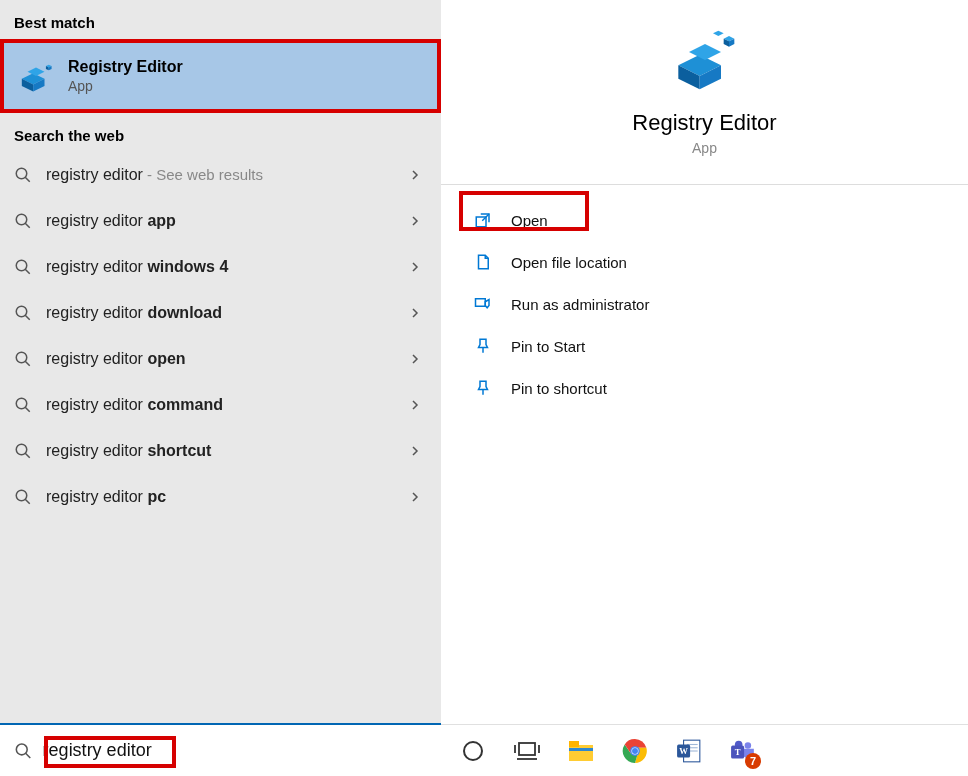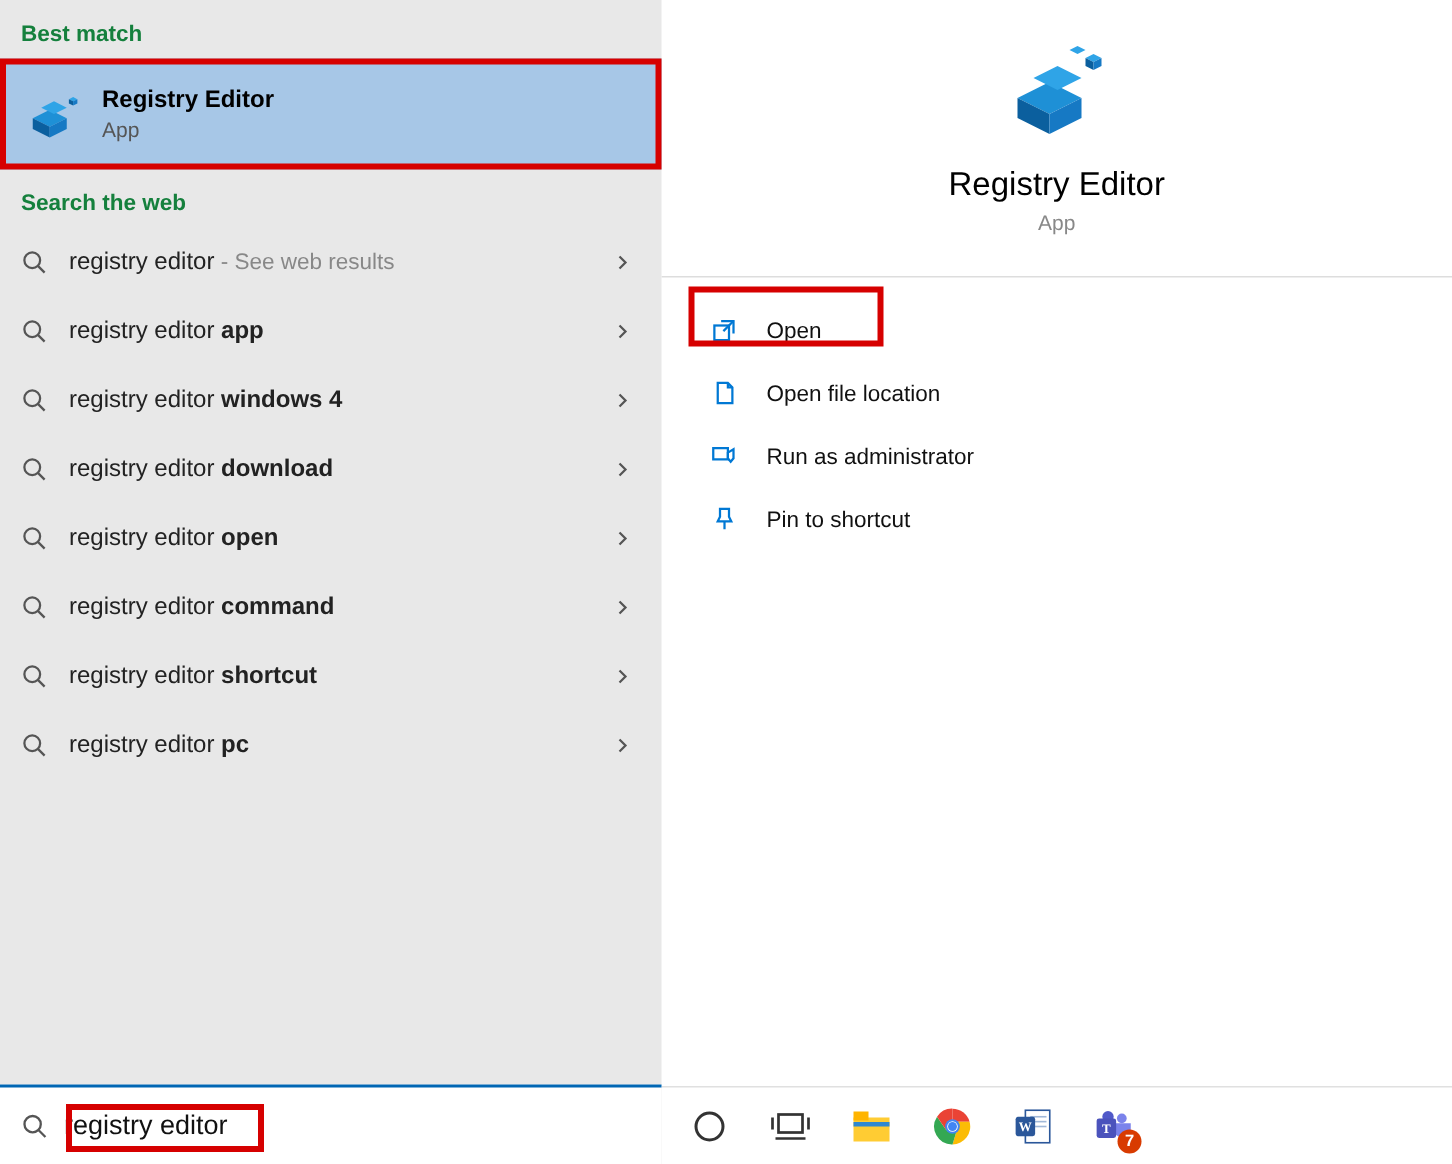--- a/index.html
+++ b/index.html
@@ -1,20 +1,20 @@
 <!DOCTYPE html>
 <html><head>
 <meta charset="utf-8">
 <style>
   * { box-sizing: border-box; margin: 0; padding: 0; }
   html, body { width: 968px; height: 776px; font-family: "Segoe UI", Arial, sans-serif; background: #fff; overflow: hidden; }
   .root { width: 968px; height: 776px; display: flex; }
   .left-panel { width: 441px; height: 776px; background: #e8e8e8; display: flex; flex-direction: column; position: relative; }
   .right-panel { width: 527px; height: 776px; background: #fff; display: flex; flex-direction: column; }
-  .section-header { font-size: 15px; font-weight: 600; color: #15803d; padding: 14px 14px 8px 14px; }
+  .section-header { font-size: 15px; font-weight: 600; color: #000000; padding: 14px 14px 8px 14px; }
   .best-match-item {
     display: flex; align-items: center; gap: 14px;
     background: #a7c7e7; padding: 10px 14px 10px 14px;
     margin: 0; height: 74px; position: relative;
   }
   .best-match-item .icon-box { width: 36px; height: 36px; display:flex; align-items:center; justify-content:center; }
   .best-match-item .title { font-size: 16px; font-weight: 600; color: #000; }
   .best-match-item .subtitle { font-size: 14px; color: #555; margin-top: 2px; }
   .highlight-red { border: 4px solid #d60000; }
   .bm-text { display:flex; flex-direction:column; }
@@ -271,20 +271,29 @@
       <div class="action-item">
         <span class="action-icon">
           <svg width="18" height="18" viewBox="0 0 24 24" fill="none" stroke="#0078d4" stroke-width="2">
               <rect x="2" y="5" width="13" height="10"></rect>
               <path d="M15 9 L20 6 V14 L17.5 17 L15 14 Z"></path>
             </svg>
         </span>
         <span>Run as administrator</span>
       </div>
 
+      <div class="action-item">
+        <span class="action-icon">
+          <svg width="18" height="18" viewBox="0 0 24 24" fill="none" stroke="#0078d4" stroke-width="2">
+              <path d="M8 3 H16 V10 L18 14 H6 L8 10 Z"></path>
+              <line x1="12" y1="14" x2="12" y2="21"></line>
+            </svg>
+        </span>
+        <span>Pin to Start</span>
+      </div>
 
       <div class="action-item">
         <span class="action-icon">
           <svg width="18" height="18" viewBox="0 0 24 24" fill="none" stroke="#0078d4" stroke-width="2">
               <path d="M8 3 H16 V10 L18 14 H6 L8 10 Z"></path>
               <line x1="12" y1="14" x2="12" y2="21"></line>
             </svg>
         </span>
         <span>Pin to shortcut</span>
       </div>

